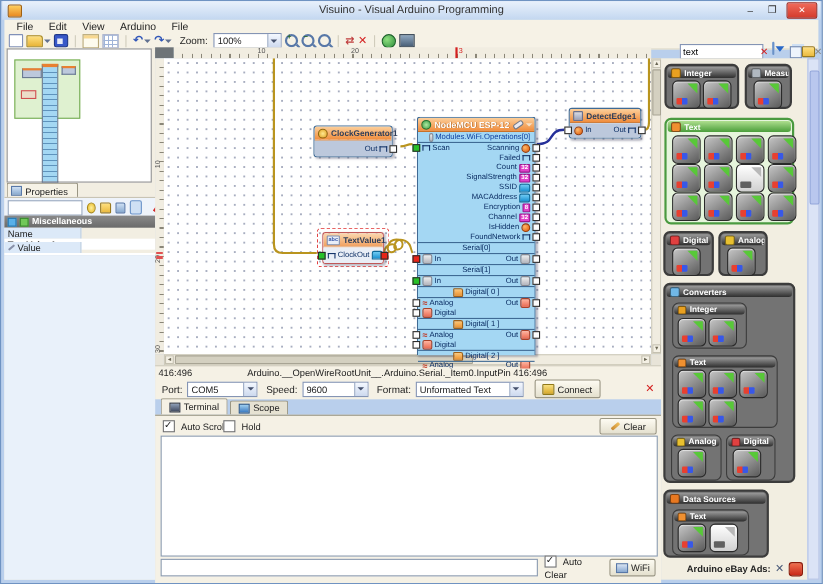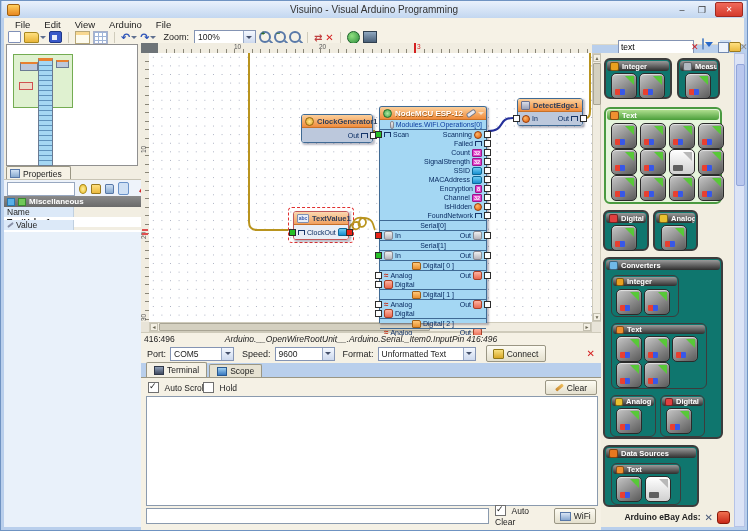--- a/index.html
+++ b/index.html
@@ -157,21 +157,21 @@
   .chk{width:9px;height:9px;background:#fff;border:1px solid #707070;display:inline-block;position:relative;vertical-align:middle;}
   .chk.on::after{content:"✓";position:absolute;left:0px;top:-2px;font-size:9px;color:#222;}
   .chklab{font-size:8.5px;margin-left:3px;vertical-align:middle;}
   .i-broom{width:9px;height:3px;background:linear-gradient(90deg,#c88830,#f0c060);transform:rotate(-40deg);border-radius:1px;}
   .termarea{position:absolute;left:5px;top:18px;width:450px;height:108px;background:#fff;border:1px solid #8a9aae;}
   .sendrow{position:absolute;left:5px;top:130px;width:450px;height:16px;display:flex;align-items:center;}
   .sendinput{width:358px;height:12px;background:#fff;border:1px solid #8a9aae;font-family:inherit;font-size:8.5px;}
   .i-send{width:9px;height:7px;background:linear-gradient(#d8e4f4,#88a8d0);border:1px solid #5878a8;}
   
   .rpanel{left:600px;top:52px;width:133px;bottom:3px;background:#f2eee1;}
-  .pgrp{position:absolute;background:#0f766e;border:2px solid #3c3c3c;border-radius:6px;box-sizing:border-box;}
+  .pgrp{position:absolute;background:#737373;border:2px solid #3c3c3c;border-radius:6px;box-sizing:border-box;}
   .pgrp.green{border-color:#4a9a40;background:#e6f5dc;}
   .pg-hd{height:10px;margin:1px;background:linear-gradient(#9a9a9a,#2e2e2e);border-radius:3px;
          color:#fff;font-size:7.5px;font-weight:bold;display:flex;align-items:center;gap:3px;padding:0 3px;white-space:nowrap;overflow:hidden;}
   .pgrp.green .pg-hd{background:linear-gradient(#aede8e,#4a9e3a);}
   .gh-ico{width:7px;height:7px;border-radius:2px;border:1px solid rgba(0,0,0,.45);flex:0 0 auto;}
   .pal-btn{position:absolute;width:24px;height:24px;border-radius:5px;border:1px solid #2a2a2a;
            background:linear-gradient(145deg,#c6c6c6,#5a5a5a);box-shadow:inset 0 1px 1px rgba(255,255,255,.6);}
   .pal-btn::before{content:"";position:absolute;right:2px;top:2px;width:0;height:0;
            border-left:9px solid transparent;border-top:9px solid #58c838;}
   .pal-btn::after{content:"";position:absolute;left:3px;bottom:3px;width:10px;height:6px;
@@ -345,21 +345,21 @@
   
   <svg class="abs" style="left:148px;top:52px;pointer-events:none;z-index:2;" width="443" height="269">
     <path d="M100,0 L100,169 Q100,177 108,177 L139,177" fill="none" stroke="#b9941e" stroke-width="2"></path>
     <path d="M215,80 C221,80 220,78 226,78" fill="none" stroke="#b9941e" stroke-width="2"></path>
     <path d="M200,177 C201,168 211,167 211,172 C211,178 201,178 204,170 C206,163 217,163 217,169 C217,175 207,176 210,169 C212,162 222,165 224,171 C225,174 225.5,176 226,177" fill="none" stroke="#b9941e" stroke-width="1.8"></path>
     <path d="M433,65 L437,65 Q441,65 441,58 L441,0" fill="none" stroke="#b9941e" stroke-width="2"></path>
     <path d="M339,78 C357,78 348,65 364,65" fill="none" stroke="#25309a" stroke-width="2.2"></path>
   </svg>
 
   
-  <div class="blk" style="left:300px;top:113px;width:70px;z-index:3;">
+  <div class="blk" style="left:284px;top:113px;width:70px;z-index:3;">
     <div class="blk-h">
       <span class="hic clock"></span>
       <span>ClockGenerator1</span>
     </div>
     <div class="nrow body-gray" style="height:14px;border-radius:0 0 2px 2px;">
       <span class="rgt">
           <span>Out</span>
           <span class="pls"></span>
         </span>
       <span class="conn r"></span>
@@ -611,21 +611,21 @@
     <span class="sb-btn" style="left:0;top:0;width:8px;height:8px;">◄</span>
     <span class="sb-thumb" style="left:9px;top:0px;width:271px;height:8px;"></span>
     <span class="sb-btn" style="right:0;top:0;width:8px;height:8px;">►</span>
   </div>
   <div class="abs" style="left:140px;top:321px;width:8px;height:10px;background:#e8e4d8;"></div>
   <div class="abs" style="left:591px;top:321px;width:9px;height:10px;background:#e8e4d8;"></div>
 
   
   <div class="abs statusbar">
     <span style="margin-left: 3px;">416:496</span>
-    <span style="margin-left: 50px; font-style: italic;" class="nowrap">Arduino.__OpenWireRootUnit__.Arduino.Serial._Item0.InputPin 416:496</span>
+    <span style="margin-left: 50px;" class="nowrap">Arduino.__OpenWireRootUnit__.Arduino.Serial._Item0.InputPin 416:496</span>
   </div>
 
   
   <div class="abs portrow">
     <span style="margin-left:6px;">Port:</span>
     <span class="selectbox" style="width:62px;margin-left:4px;">
         <span class="sv">COM5</span>
         <span class="sa"></span>
       </span>
     <span style="margin-left:8px;">Speed:</span>

